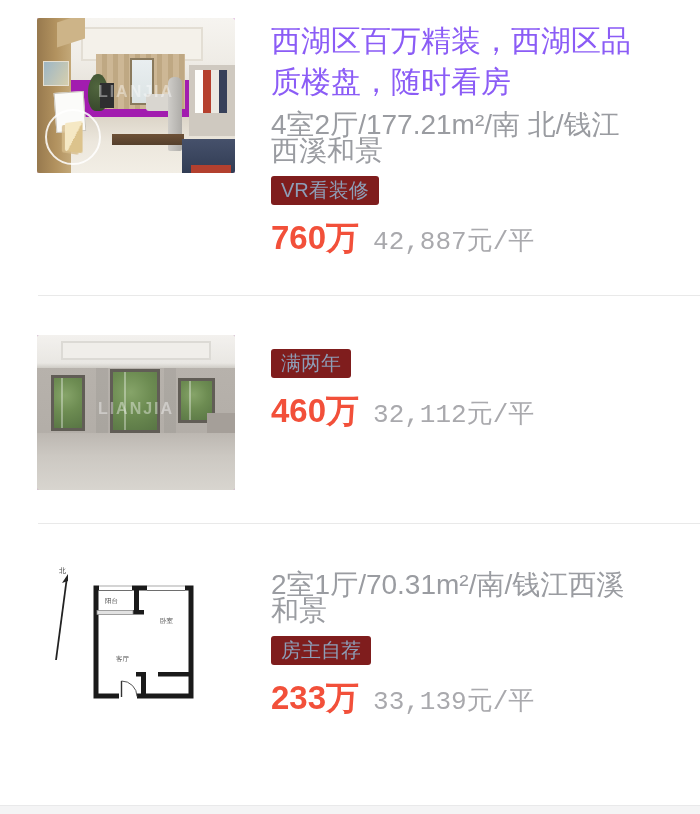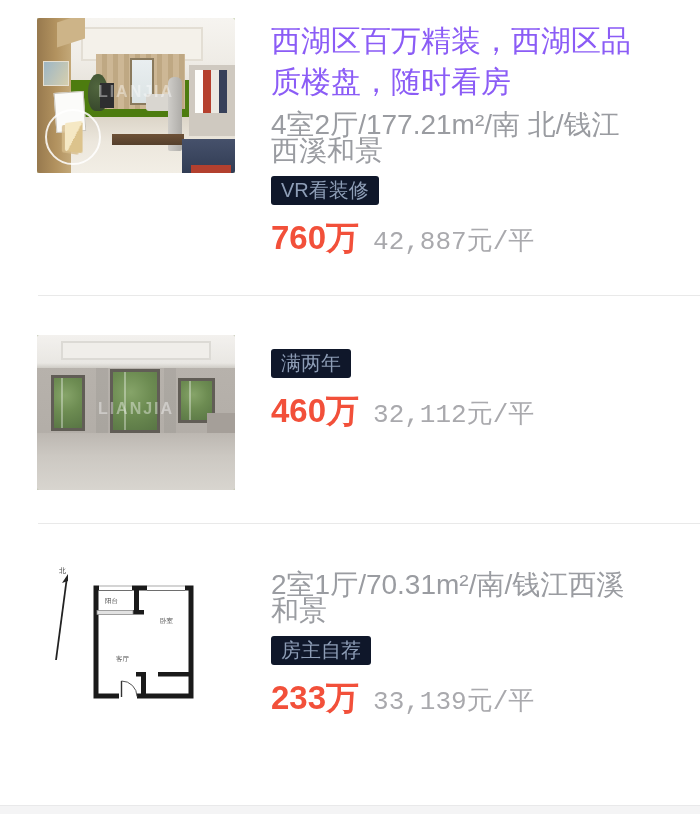--- a/index.html
+++ b/index.html
@@ -25,21 +25,21 @@
     margin-left: 38px;
   }
   .divider-1 { margin-top: 37px; }
   .divider-2 { margin-top: 33px; }
   .thumb {
     width: 198px; height: 155px;
     flex: 0 0 198px;
     position: relative;
     overflow: hidden;
     border-radius: 2px;
-    background: #4d7c0f;
+    background: #a21caf;
   }
   .info { width: 372px; padding-top: 2px; }
   .title {
     font-size: 30px;
     line-height: 41px;
     font-weight: 500;
     color: #8b5cf6;
     word-break: break-all;
   }
   .details {
@@ -48,21 +48,21 @@
     line-height: 26px;
     color: #9a9ca1;
   }
   .tag {
     display: inline-block;
     margin-top: 12px;
     font-size: 20px;
     line-height: 21px;
     padding: 4px 10px;
     color: #8d9db6;
-    background: #0f172a;
+    background: #7f1d1d;
     border-radius: 3px;
   }
   .price-row {
     margin-top: 13px;
     display: flex;
     align-items: baseline;
   }
   .price {
     font-size: 33px;
     font-weight: 700;

